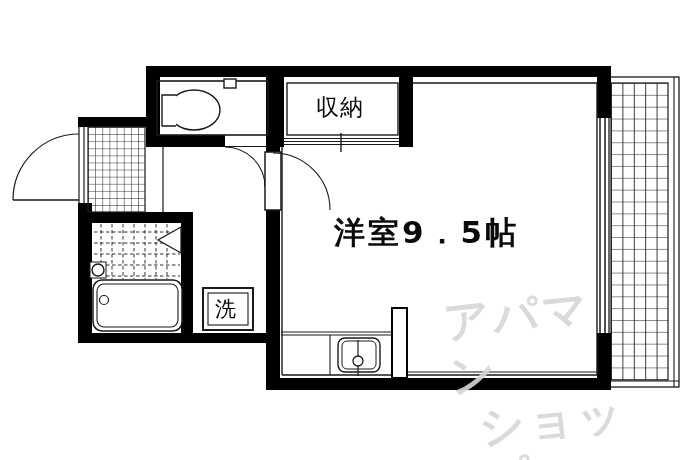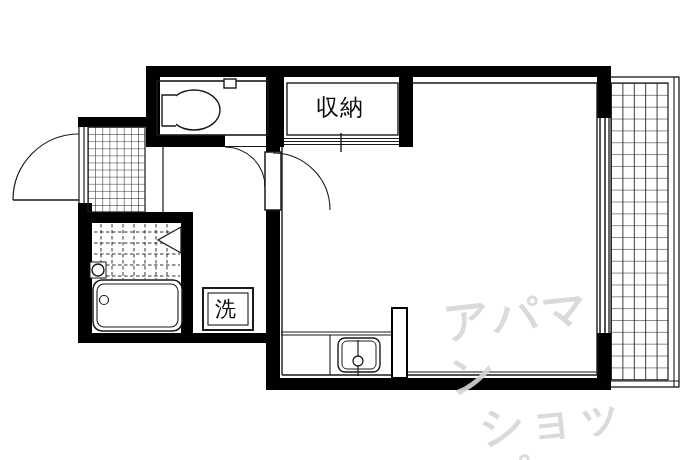--- a/index.html
+++ b/index.html
@@ -118,20 +118,21 @@
       <g>
         <rect x="338" y="338" width="42" height="34" rx="7" stroke-width="1.4"></rect>
         <rect x="342" y="341" width="34" height="28" rx="5" stroke-width="1"></rect>
         <path d="M358,340 V376" stroke-width="1.2"></path>
         <circle cx="358" cy="361" r="5" fill="#ffffff" stroke-width="1.3"></circle>
       </g>
       <rect x="392" y="308" width="15" height="70" fill="#ffffff" stroke="#000000" stroke-width="2"></rect>
     </g>
   </svg>
 
+  <div class="lbl lbl-room">洋室9．5帖</div>
   <div class="lbl lbl-closet">収納</div>
   <div class="lbl lbl-laundry">洗</div>
 
   <div class="watermark">
     <div class="wm1">アパマン</div>
     <div class="wm2">ショップ</div>
   </div>
 </div>
 
 </body></html>

